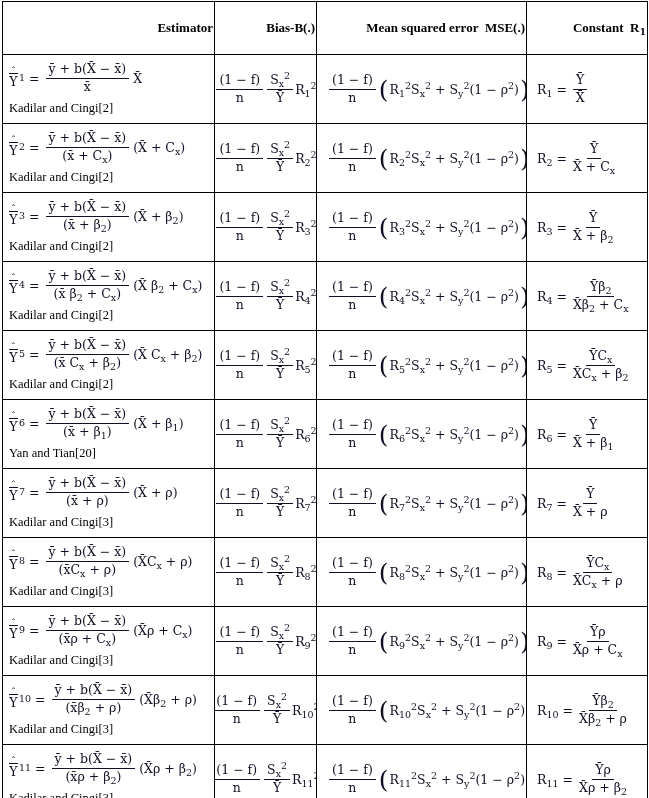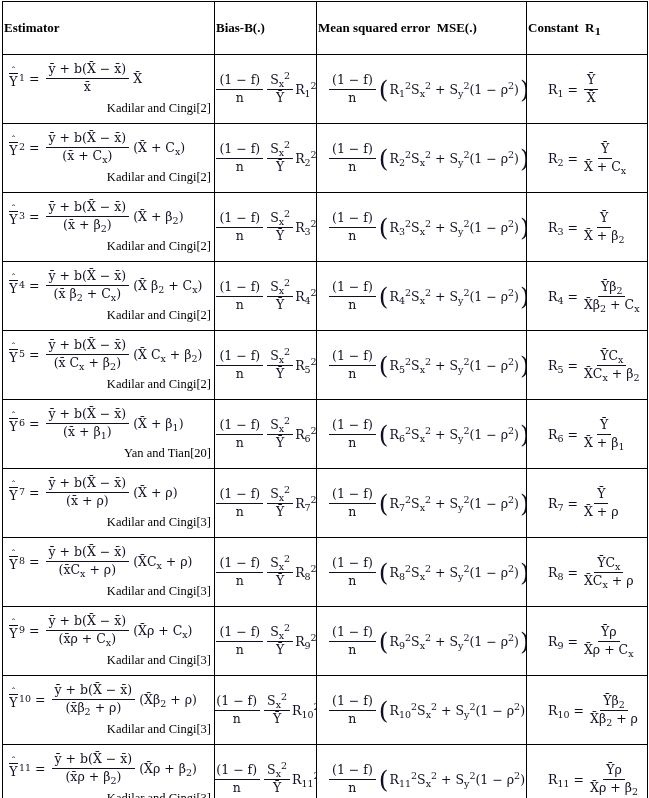--- a/index.html
+++ b/index.html
@@ -1,41 +1,41 @@
 <!DOCTYPE html>
 <html><head>
 <meta charset="utf-8">
 <style>
   html,body{margin:0;padding:0;background:#ffffff;}
   body{width:649px;height:798px;font-family:"Liberation Serif",serif;color:#000;}
   .wrap{width:645px;margin:1px auto;}
   table{border-collapse:collapse;table-layout:fixed;width:645px;}
   td,th{border:1.6px solid #000;overflow:hidden;}
-  th{height:50px;font-size:13px;font-weight:bold;text-align:left;vertical-align:middle;
+  th{height:50px;font-size:13px;font-weight:bold;text-align:right;vertical-align:middle;
      font-family:"Liberation Serif",serif;}
   td{height:66px;vertical-align:middle;}
   .math, .frac, .fn, .fd, sub, sup{font-family:"DejaVu Serif",serif;color:#101024;}
   .fline{display:flex;align-items:center;white-space:nowrap;font-size:12.5px;color:#101024;}
   .est-cell .inner{display:flex;flex-direction:column;justify-content:center;padding:2px 2px 2px 5px;}
-  .cite{font-size:12.5px;color:#000;text-align:right;margin-top:7px;
+  .cite{font-size:12.5px;color:#000;text-align:left;margin-top:7px;
         font-family:"Liberation Serif",serif;}
   .frac{display:inline-flex;flex-direction:column;align-items:center;margin:0 2px;line-height:1.15;}
   .fn{border-bottom:1px solid #101024;padding:0 3px 1px 3px;display:block;text-align:center;}
   .fd{padding-top:1px;display:block;text-align:center;}
   sub{font-size:9.5px;vertical-align:-3px;line-height:0;}
   sup{font-size:9.5px;vertical-align:5px;line-height:0;}
   .ybb{display:inline-flex;flex-direction:column;align-items:center;line-height:1;margin-right:1px;}
   .ybb .hat{font-size:10px;height:5px;line-height:5px;}
   .ybb .mac{width:9px;border-top:1.3px solid #101024;height:2px;}
   .ybb .ltr{font-size:12.5px;line-height:12px;}
   .eq{margin:0 4px;}
   .mult{margin-left:2px;}
   .bias-cell .fline{justify-content:center;}
   .mse-cell .fline{padding-left:9px;}
-  .const-cell .fline{padding-left:20px;}
+  .const-cell .fline{padding-left:9px;}
   .bigp{font-size:25px;font-weight:400;line-height:1;margin:0 1px;}
   .gap{width:4px;display:inline-block;}
 </style>
 </head>
 <body>
 
 <div class="wrap">
   <table>
     <colgroup>
       <col style="width:212px">

